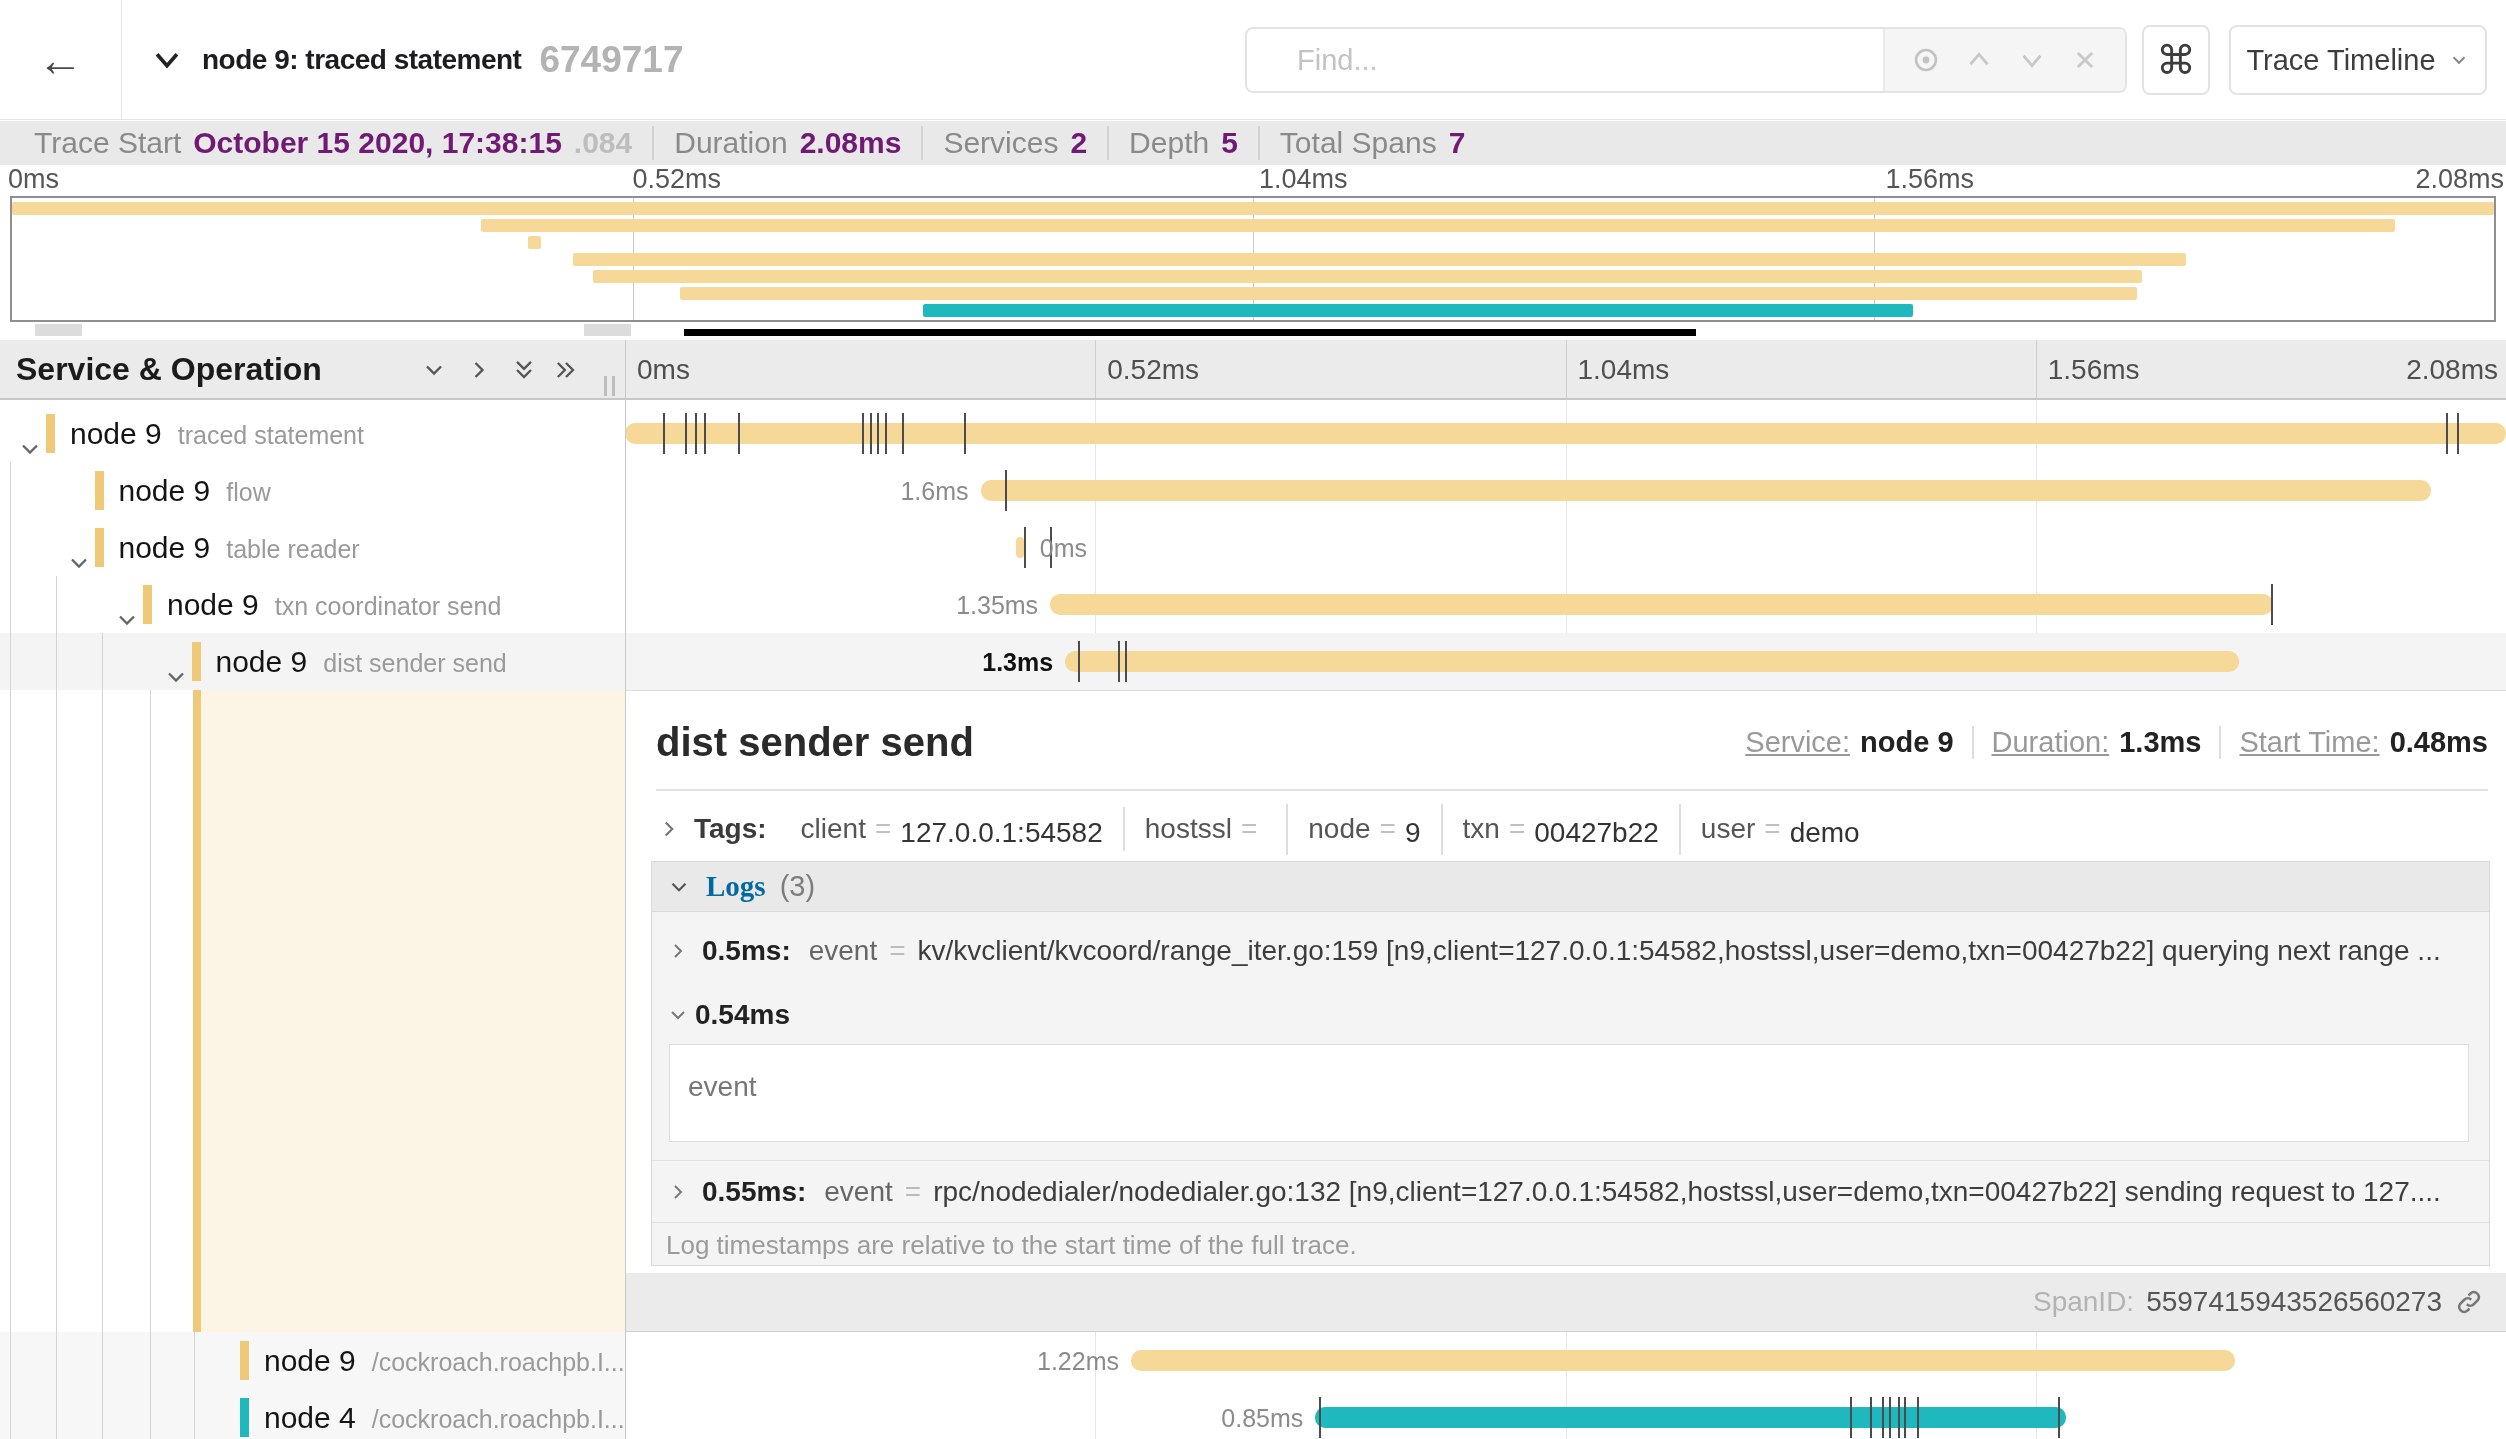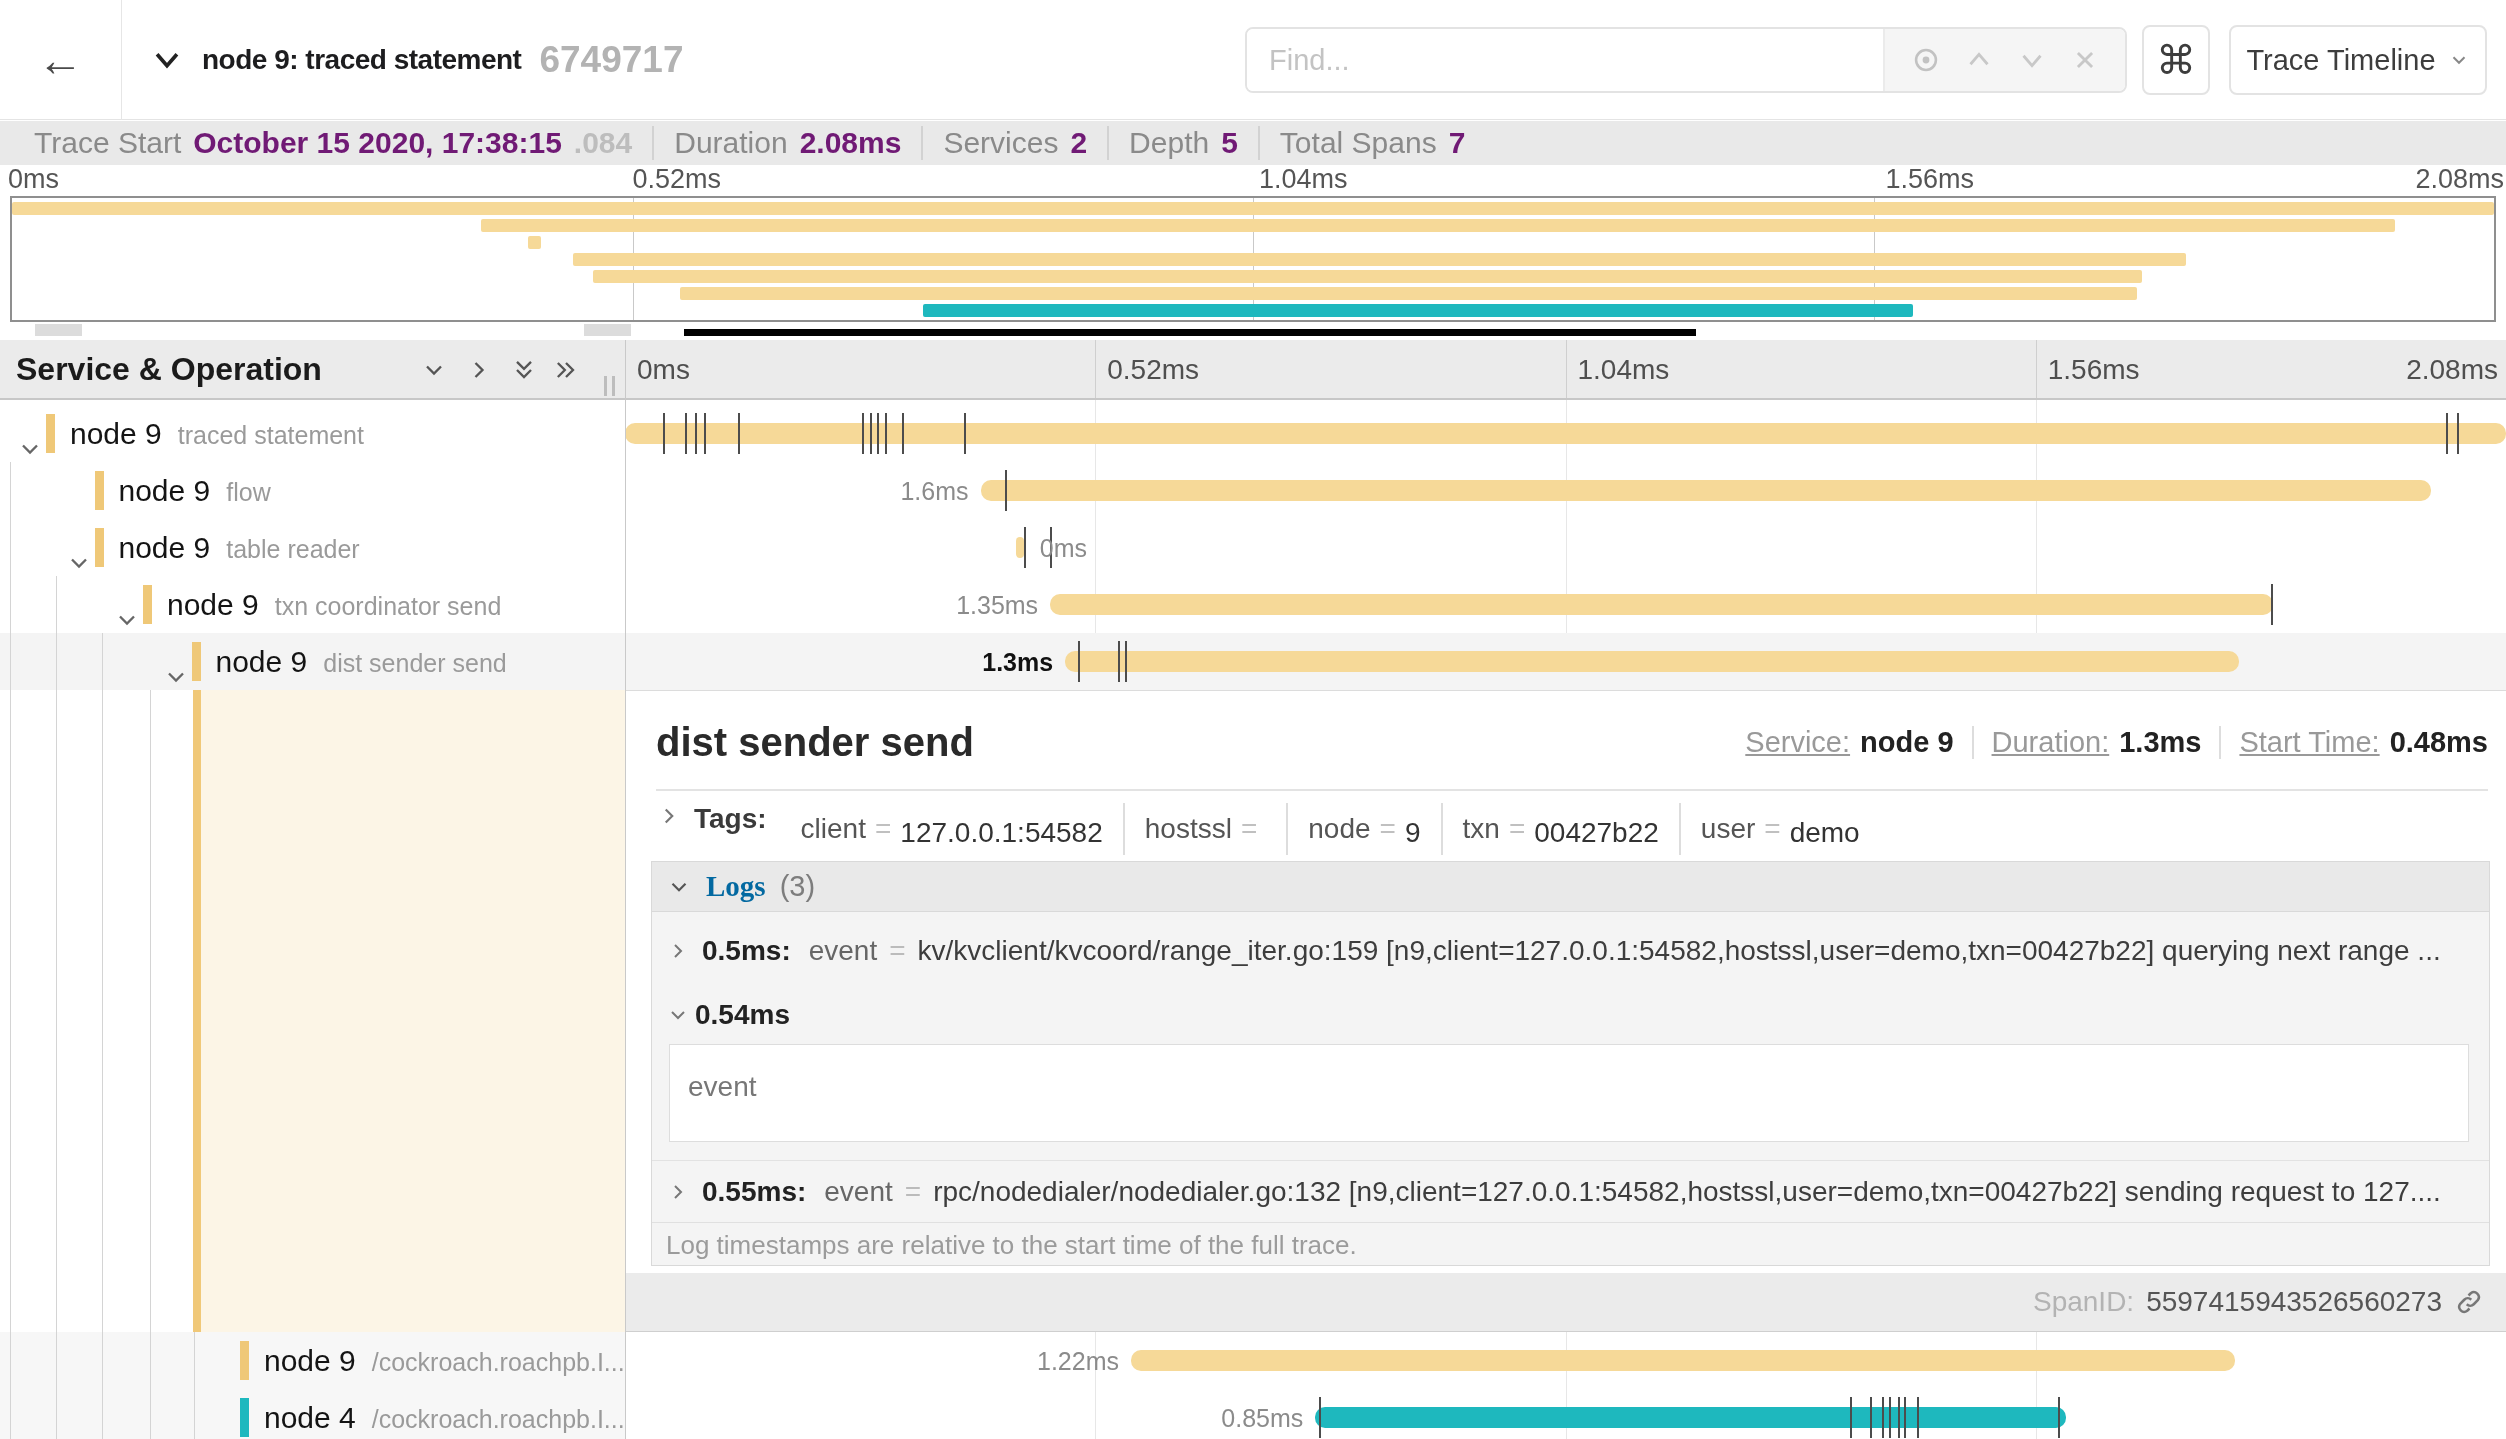--- a/index.html
+++ b/index.html
@@ -9,21 +9,21 @@
     font-family:"Liberation Sans", sans-serif; background:#fff; color:#333;
   }
   
   #top-header{ position:absolute; left:0; top:0; width:100%; height:120px; background:#fff; border-bottom:1px solid #e4e4e4;}
   #back-rail{ position:absolute; left:0; top:0; width:122px; height:120px; border-right:1px solid #e6e6e6; display:flex; align-items:center; justify-content:center; cursor:pointer;}
   #back-rail .arrow{ font-size:46px; color:#4a4a4a; }
   #title-wrap{ position:absolute; left:150px; top:0; height:120px; display:flex; align-items:center; gap:18px;}
   #title-wrap .t-chev{ stroke:#222; }
   #page-title{ font-size:28px; font-weight:bold; color:#1d1d1f; letter-spacing:-0.5px;}
   #trace-id{ font-size:37px; color:#b3b3b3; font-weight:bold; }
-  #find-box{ position:absolute; left:1245px; top:27px; width:882px; height:66px; border:2px solid #e3e3e3; border-radius:8px; background:#fff; display:flex; overflow:hidden;}
+  #find-box{ position:absolute; left:1245px; top:27px; width:882px; height:66px; border:2px solid #e3e3e3; border-radius:8px; background:#fff; display:flex; overflow:hidden;padding-left:28px;}
   #find-input{ flex:1; border:0; outline:none; padding:0 22px; font-size:29px; color:#444; font-family:"Liberation Sans",sans-serif; background:#fff;}
   #find-input::placeholder{ color:#c3c3c3; }
   #find-suffix{ width:242px; background:#f5f5f5; border-left:2px solid #ebebeb; display:flex; align-items:center; justify-content:space-around; padding:0 14px;}
   .find-ico{ width:34px; height:34px; }
   #shortcut-btn{ position:absolute; left:2142px; top:25px; width:68px; height:70px; border:2px solid #e3e3e3; border-radius:8px; background:#fff; font-size:40px; color:#3d3d3d; display:flex; align-items:center; justify-content:center; cursor:pointer;}
   #view-btn{ position:absolute; left:2229px; top:25px; width:258px; height:70px; border:2px solid #e3e3e3; border-radius:8px; background:#fff; display:flex; align-items:center; justify-content:center; gap:12px; font-size:29px; color:#3d3d3d; cursor:pointer;}
   
   #summary-bar{ position:absolute; left:0; top:121px; width:100%; height:44px; background:#e9e9e9; display:flex; align-items:center; padding-left:14px; font-size:30px;}
   .sum-item{ display:flex; align-items:center; gap:12px; padding:0 20px; }
   .sum-item + .sum-item{ border-left:2px solid #d2d2d2; }
@@ -71,21 +71,21 @@
   #detail-left{ position:absolute; left:193px; top:690px; width:432px; height:642px; background:#fcf5e6; border-left:8px solid #f0c878; z-index:5; }
   #detail{ position:absolute; left:626px; top:690px; right:0; height:642px; background:#fff; border-top:1px solid #dcdcdc; border-bottom:1px solid #cfcfcf; z-index:5; }
   #detail-head{ position:absolute; left:30px; right:18px; top:22px; height:58px; display:flex; align-items:center; }
   #detail-title{ font-size:40px; font-weight:bold; color:#2a2a2a; flex:1; }
   .stat{ display:flex; gap:10px; font-size:29px; align-items:center; padding:0 18px; }
   .stat + .stat{ border-left:2px solid #ddd; }
   .stat:last-child{ padding-right:0; }
   .stat-label{ color:#999;text-decoration:underline; }
   .stat-value{ color:#222; font-weight:bold; }
   #detail-divider{ position:absolute; left:30px; right:18px; top:98px; height:2px; background:#e3e3e3; }
-  #tags-row{ position:absolute; left:30px; right:18px; top:112px; height:52px; display:flex; font-size:28px; }
+  #tags-row{ position:absolute; left:30px; right:18px; top:112px; height:52px; display:flex; align-items:center; font-size:28px; }
   #tags-label{ font-weight:bold; color:#3a3a3a; margin:0 14px 0 12px; }
   .tag-item{ display:flex; gap:9px; align-items:center; padding:6px 20px; }
   .tag-item + .tag-item{ border-left:2px solid #ddd; }
   .tag-key{ color:#555; }
   .tag-eq{ color:#c0c0c0; }
   .tag-val{ color:#333;margin-top:7px; }
   #logs-box{ position:absolute; left:25px; right:16px; top:170px; height:405px; background:#f4f4f4; border:1px solid #d9d9d9; }
   #logs-header{ height:50px; background:#e9e9e9; border-bottom:1px solid #d9d9d9; display:flex; align-items:center; gap:14px; padding-left:14px; font-size:29px; cursor:pointer;}
   #logs-header b{ color:#0369a1;font-family:Liberation Serif, serif; }
   #logs-header .cnt{ color:#7d7d7d; }

